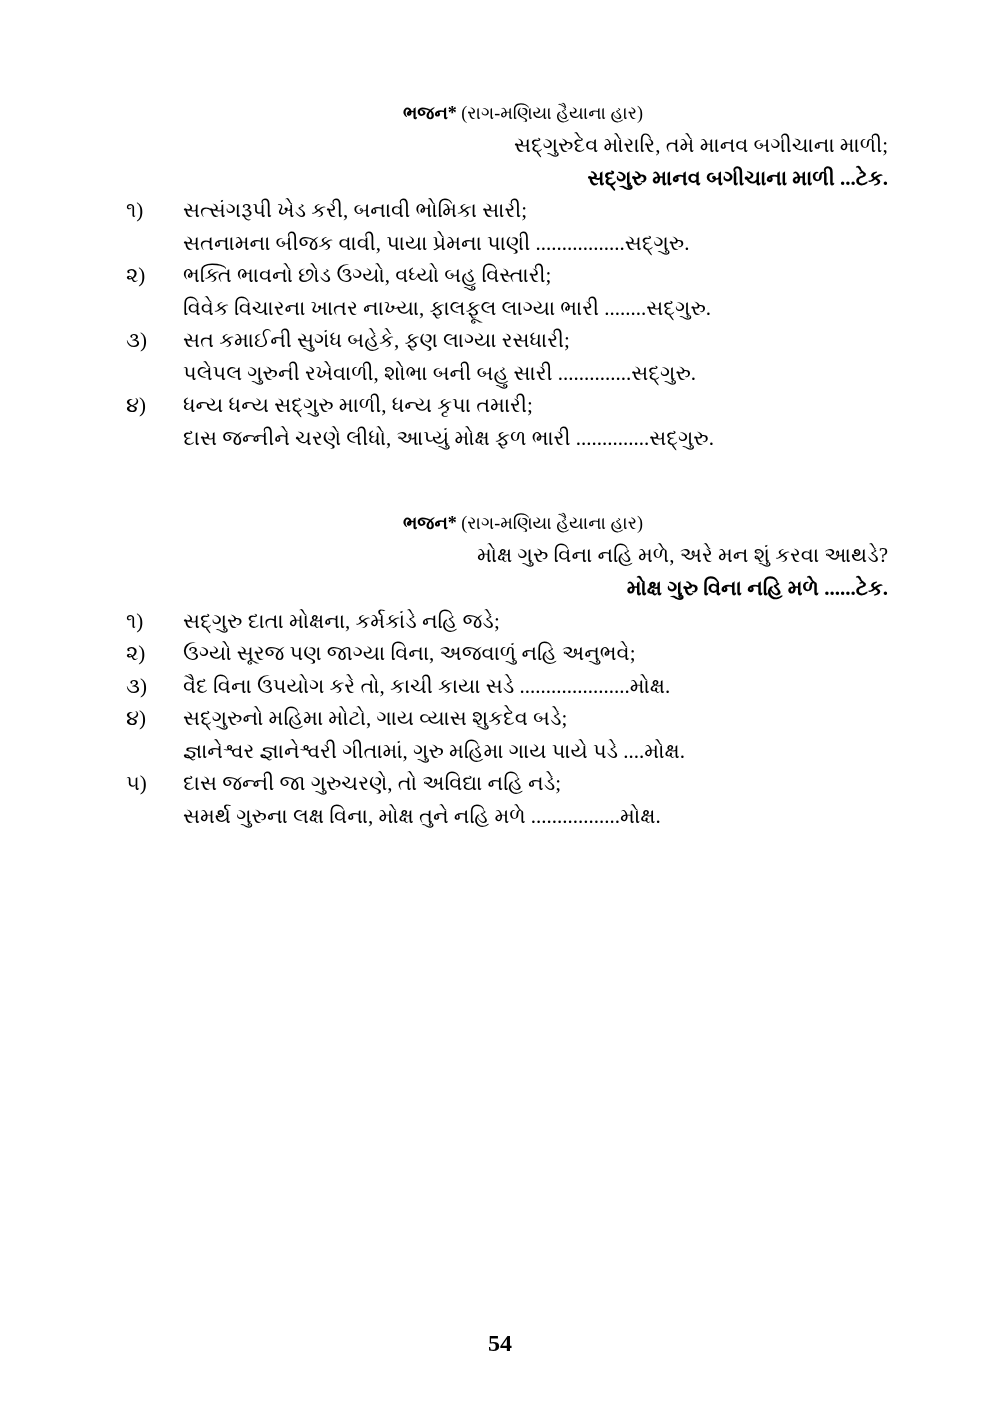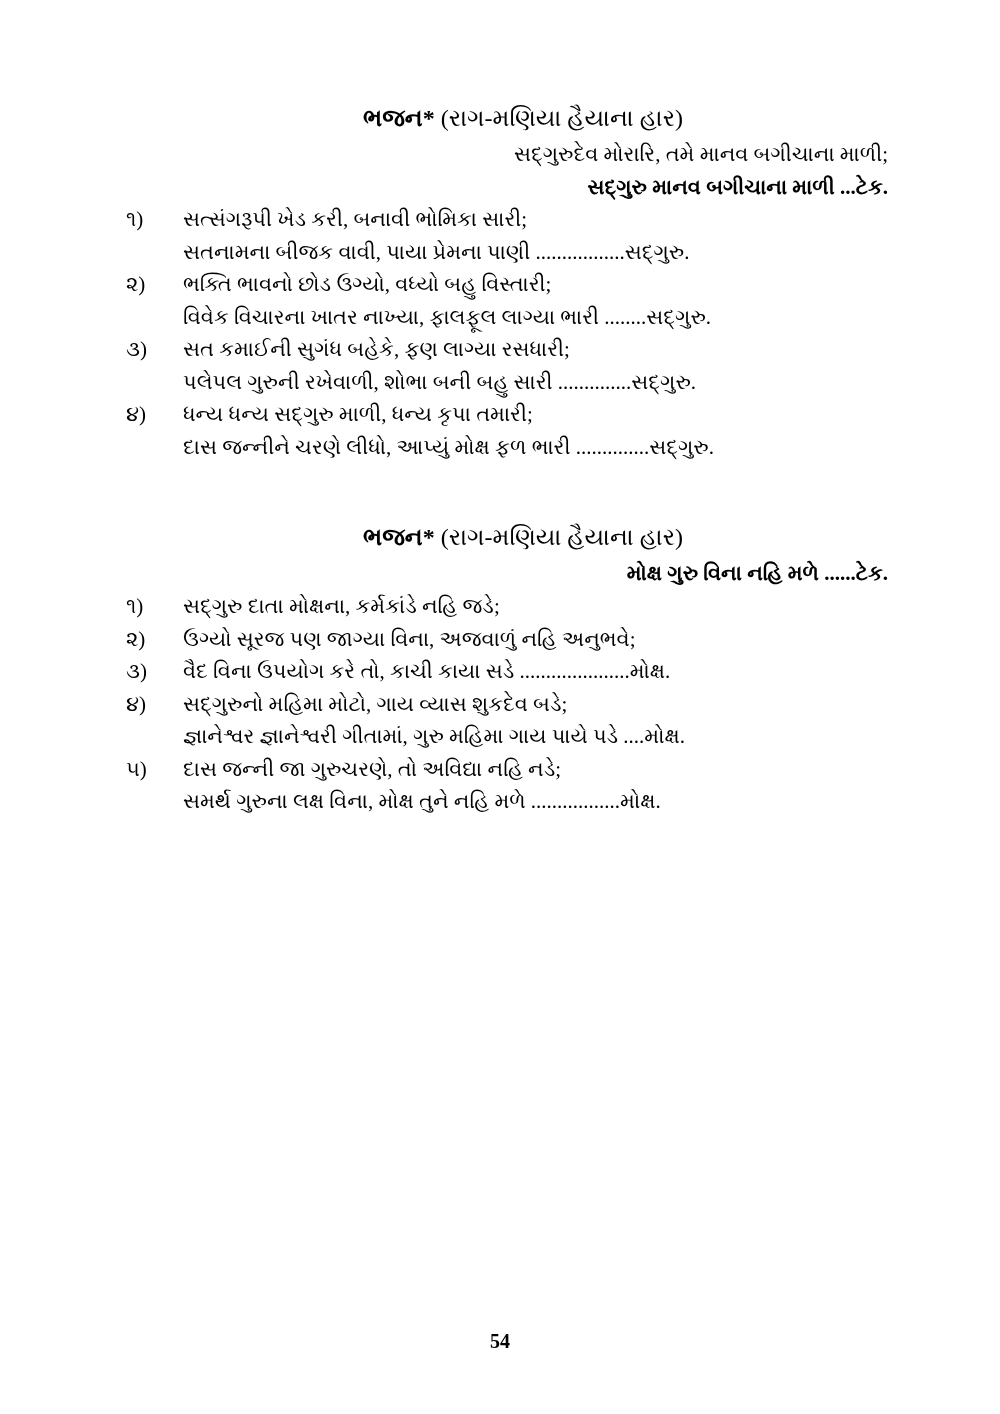--- a/index.html
+++ b/index.html
@@ -25,21 +25,21 @@
     position: absolute;
     left: 118px;
     top: 100px;
     width: 770px;
   }
   .song {
     margin-bottom: 10px;
   }
   .song-heading {
     text-align: center;
-    font-size: 24px;
+    font-size: 18px;
     line-height: 1.5;
     margin: 0 0 2px 0;
     padding-left: 40px;
   }
   .song-heading .bold {
     font-weight: bold;
   }
   .song-heading .star {
     font-weight: bold;
   }
@@ -77,21 +77,21 @@
   }
   .gap {
     height: 46px;
   }
   .page-number {
     position: absolute;
     left: 0;
     top: 1330px;
     width: 1000px;
     text-align: center;
-    font-size: 20px;
+    font-size: 24px;
     font-weight: bold;
     font-family: "Liberation Serif", "DejaVu Serif", serif;
   }
 </style>
 </head>
 <body>
 
 <div class="page">
   <div class="content">
 
@@ -136,20 +136,21 @@
       </div>
     </div>
 
     <div class="gap"></div>
 
     <div class="song">
       <p class="song-heading">
         <span class="bold">ભજન</span><span class="star">*</span>
         <span>(રાગ-મણિયા હૈયાના હાર)</span>
       </p>
+      <p class="refrain-line">મોક્ષ ગુરુ વિના નહિ મળે, અરે મન શું કરવા આથડે?</p>
       <p class="refrain-line indented">મોક્ષ ગુરુ વિના નહિ મળે ......ટેક.</p>
 
       <div class="verse">
         <div class="verse-num">૧)</div>
         <div class="verse-lines">
           <div>સદ્‌ગુરુ દાતા મોક્ષના, કર્મકાંડે નહિ જડે;</div>
         </div>
       </div>
 
       <div class="verse">

